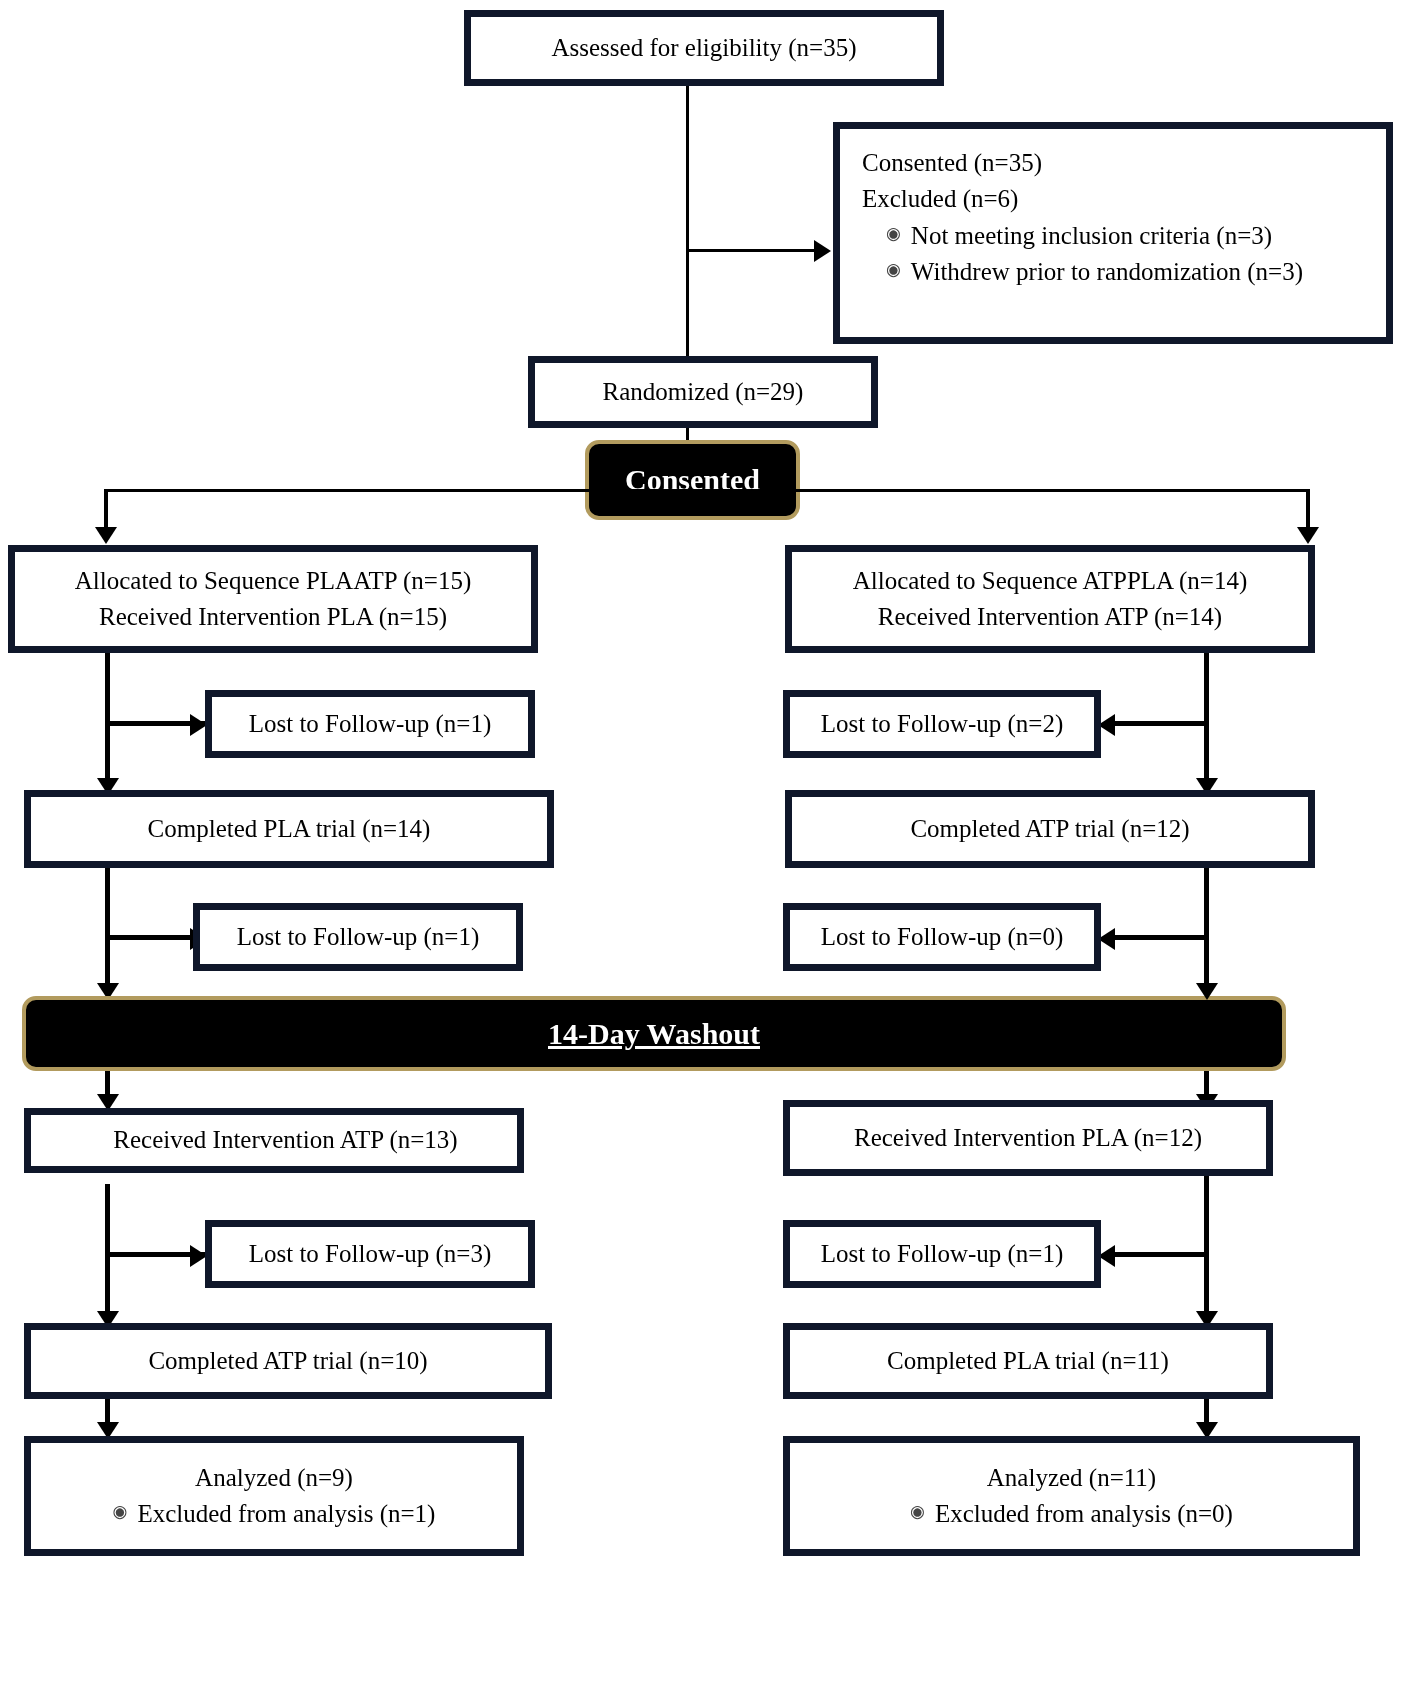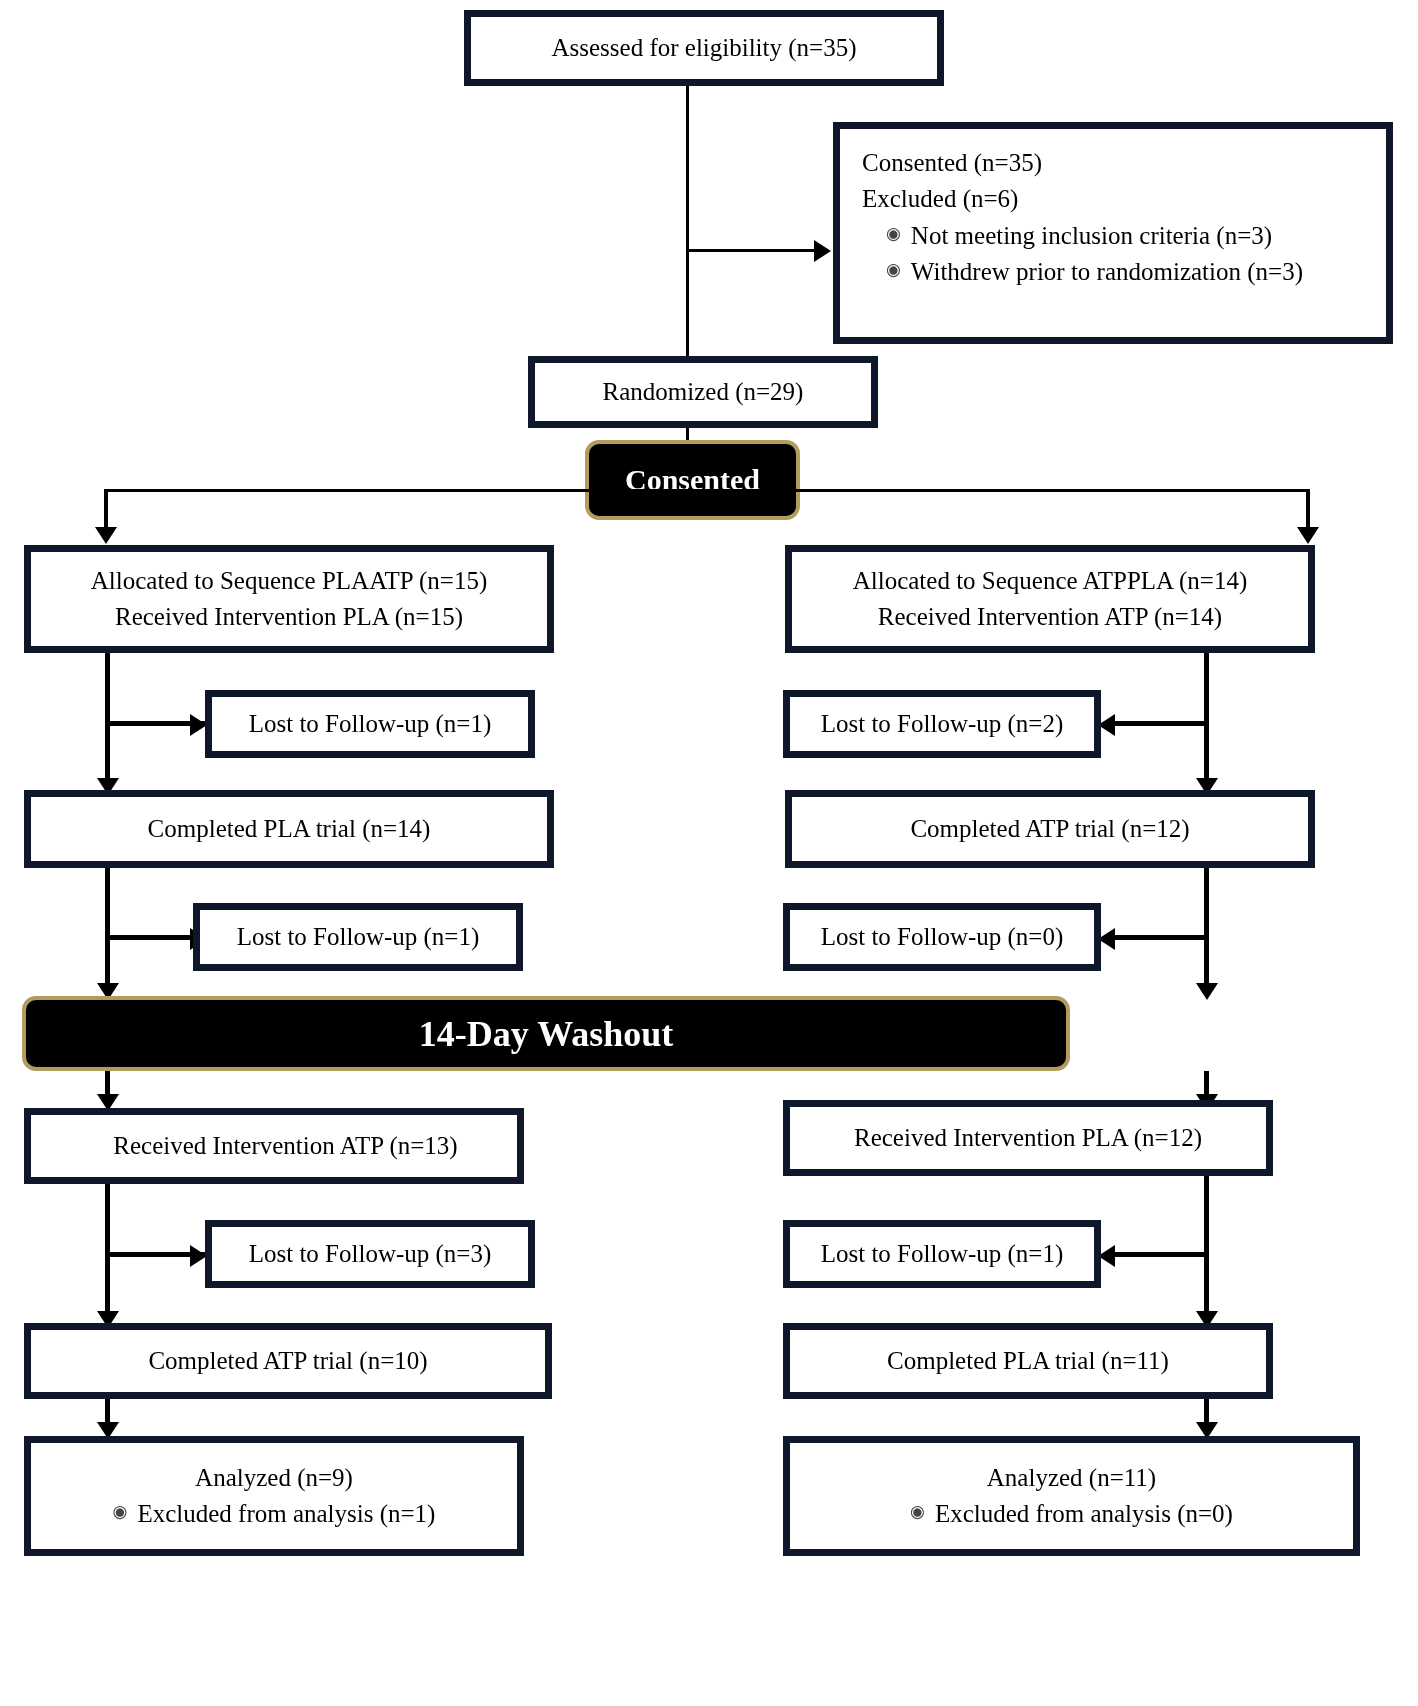--- a/index.html
+++ b/index.html
@@ -123,21 +123,21 @@
   <div class="banner" style="left:585px; top:440px; width:215px; height:80px; font-size:30px;">
     <span>Consented</span>
   </div>
 
   <div class="line" style="left:104px; top:489px; width:1206px; height:3px;"></div>
   <div class="line" style="left:104px; top:489px; width:4px; height:45px;"></div>
   <div class="line" style="left:1306px; top:489px; width:4px; height:45px;"></div>
   <div class="arrowhead arrow-down" style="left:95px; top:527px;"></div>
   <div class="arrowhead arrow-down" style="left:1297px; top:527px;"></div>
 
-  <div class="box" style="left:24px; top:545px; width:530px; height:108px;">
+  <div class="box" style="left:8px; top:545px; width:530px; height:108px;">
     <span>Allocated to Sequence PLAATP (n=15)</span>
     <span>Received Intervention PLA (n=15)</span>
   </div>
 
   <div class="line" style="left:105px; top:653px; width:5px; height:135px;"></div>
   <div class="line" style="left:105px; top:721px; width:100px; height:5px;"></div>
   <div class="arrowhead arrow-right" style="left:190px; top:714px;"></div>
   <div class="arrowhead arrow-down" style="left:97px; top:778px;"></div>
 
   <div class="box" style="left:205px; top:690px; width:330px; height:68px;">
@@ -150,28 +150,28 @@
 
   <div class="line" style="left:105px; top:868px; width:5px; height:125px;"></div>
   <div class="line" style="left:105px; top:935px; width:100px; height:5px;"></div>
   <div class="arrowhead arrow-right" style="left:190px; top:928px;"></div>
   <div class="arrowhead arrow-down" style="left:97px; top:983px;"></div>
 
   <div class="box" style="left:193px; top:903px; width:330px; height:68px;">
     <span>Lost to Follow-up (n=1)</span>
   </div>
 
-  <div class="banner" style="left:22px; top:996px; width:1048px; height:75px; font-size:36px;">
+  <div class="banner" style="left:22px; top:996px; width:1264px; height:75px; font-size:30px;text-decoration:underline;">
     <span>14-Day Washout</span>
   </div>
 
   <div class="line" style="left:105px; top:1071px; width:5px; height:33px;"></div>
   <div class="arrowhead arrow-down" style="left:97px; top:1094px;"></div>
 
-  <div class="box" style="left:24px; top:1108px; width:500px; height:76px;padding-left:31px;">
+  <div class="box" style="left:24px; top:1108px; width:500px; height:65px;padding-left:31px;">
     <span>Received Intervention ATP (n=13)</span>
   </div>
 
   <div class="line" style="left:105px; top:1184px; width:5px; height:137px;"></div>
   <div class="line" style="left:105px; top:1252px; width:100px; height:5px;"></div>
   <div class="arrowhead arrow-right" style="left:190px; top:1245px;"></div>
   <div class="arrowhead arrow-down" style="left:97px; top:1311px;"></div>
 
   <div class="box" style="left:205px; top:1220px; width:330px; height:68px;">
     <span>Lost to Follow-up (n=3)</span>

